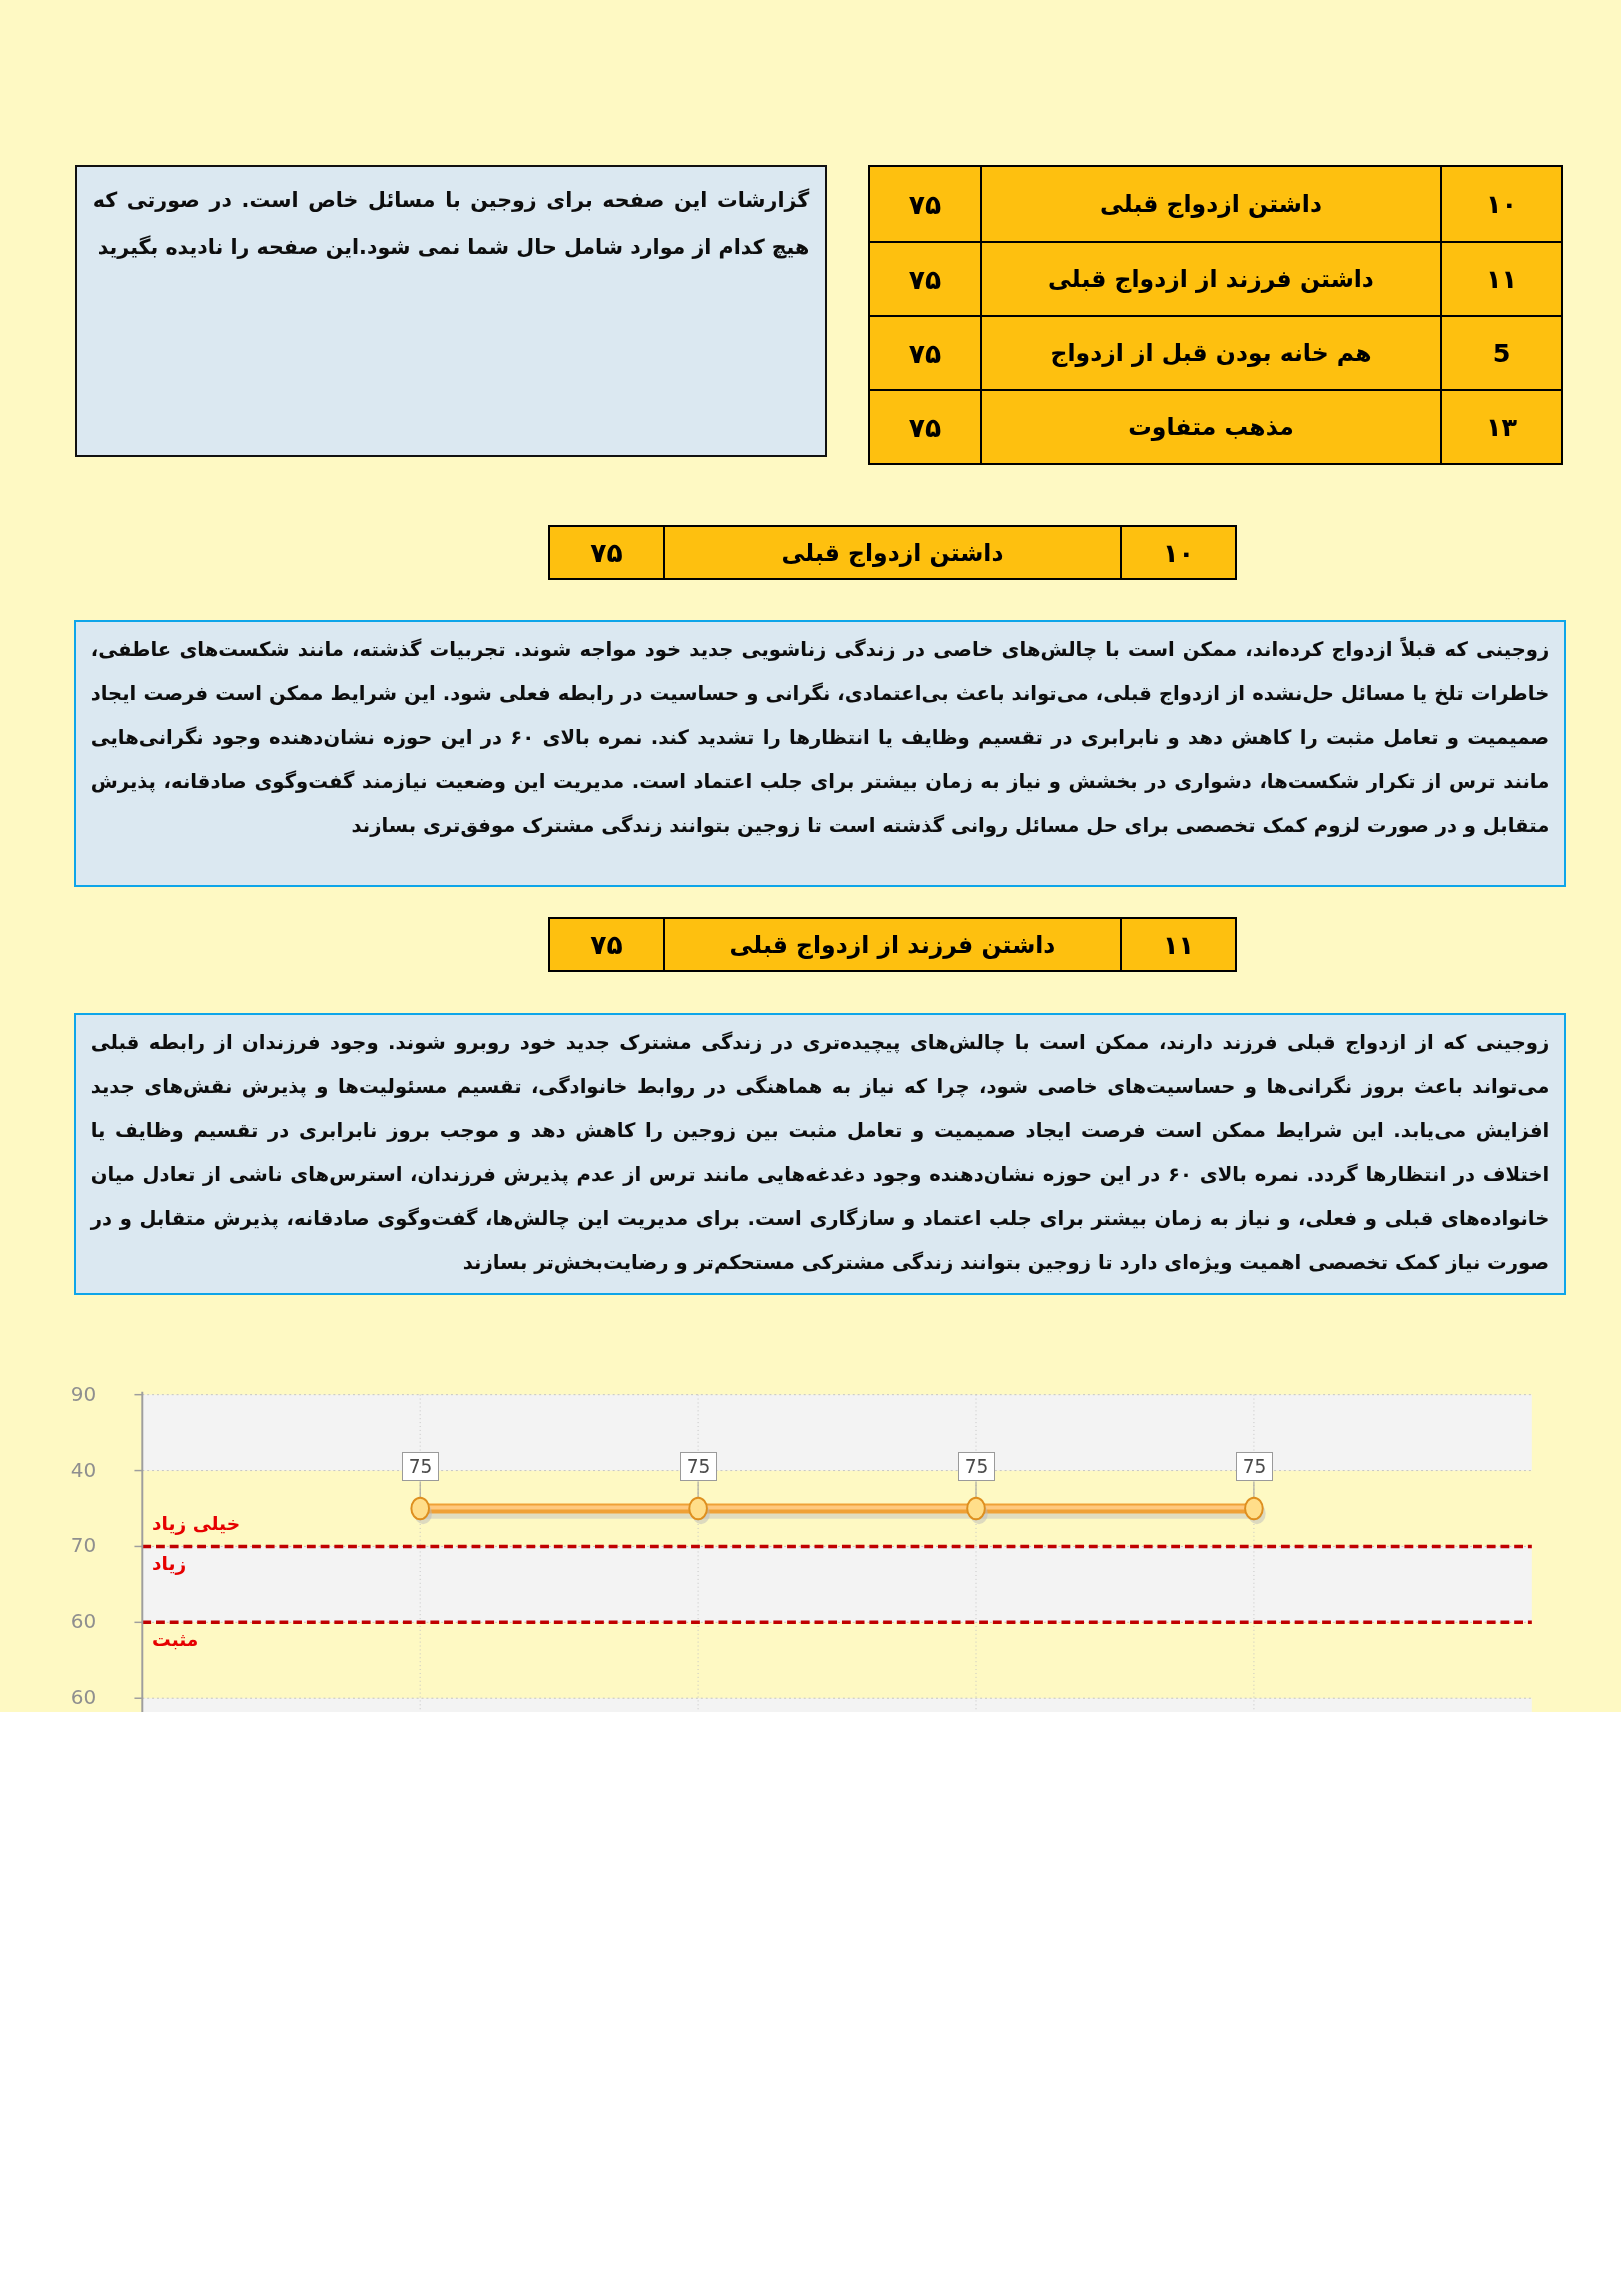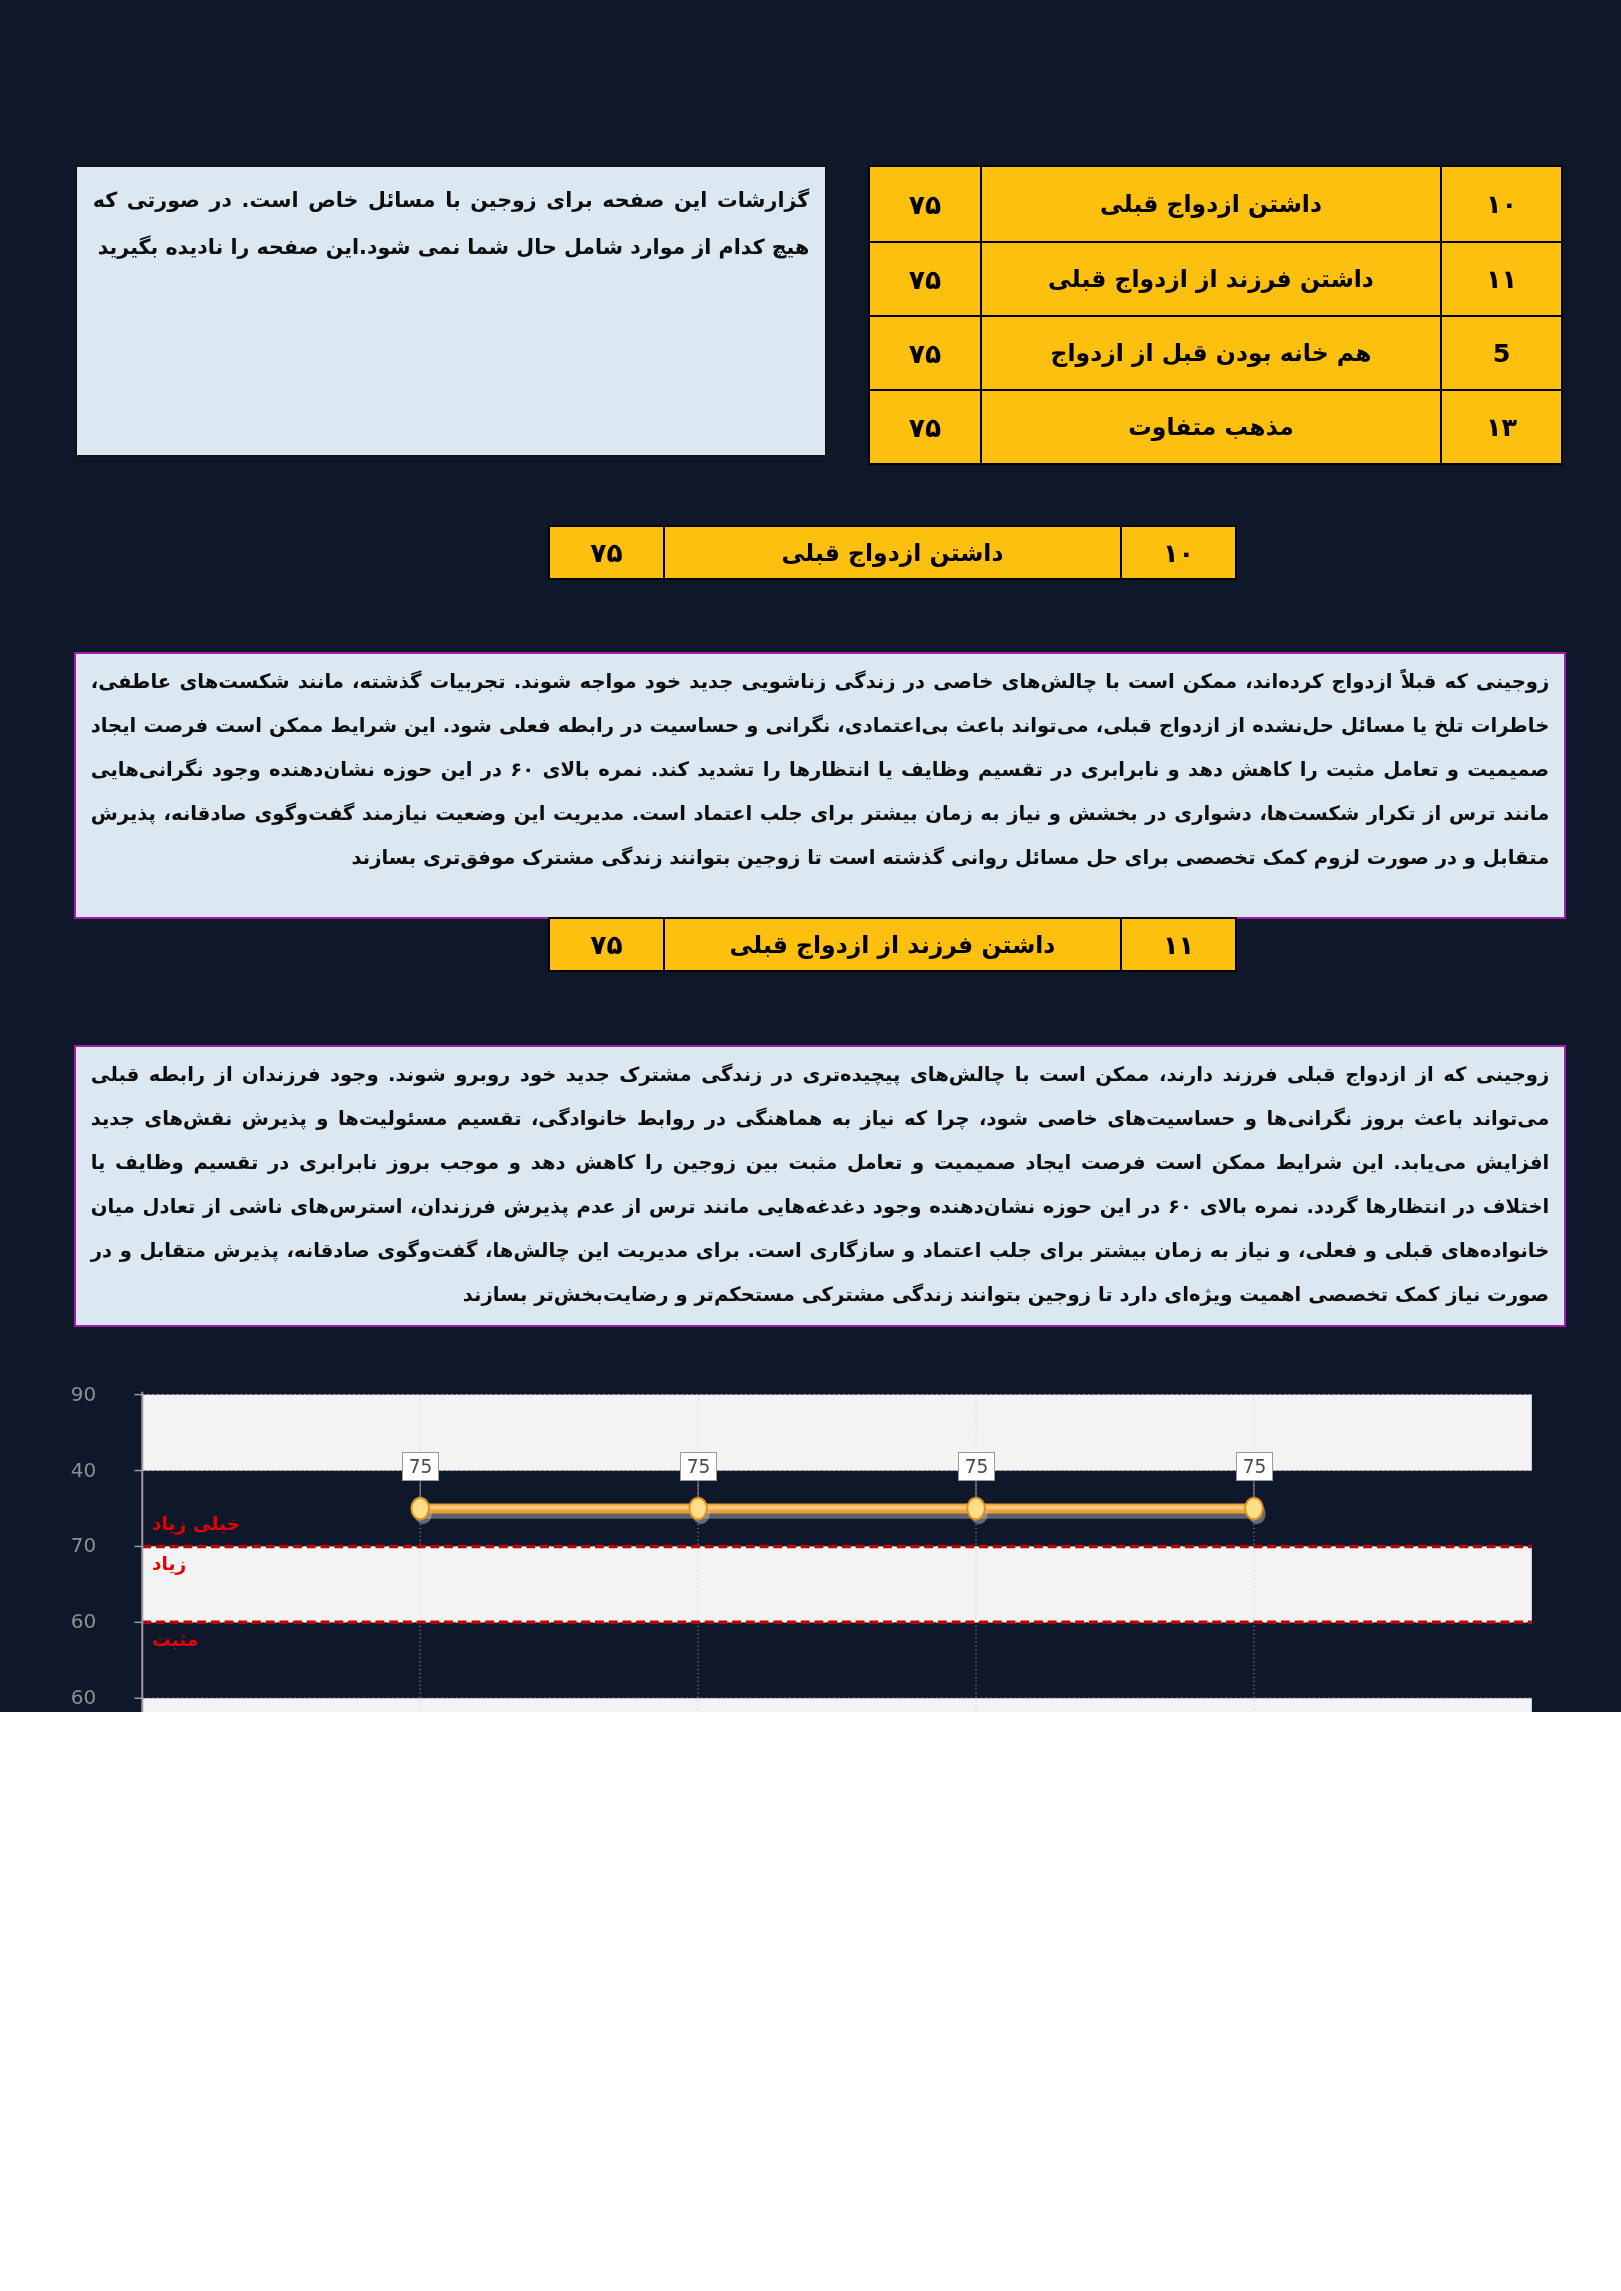--- a/index.html
+++ b/index.html
@@ -1,17 +1,17 @@
 <!DOCTYPE html>
 <html lang="fa"><head>
 <meta charset="utf-8">
 <style>
   * { margin:0; padding:0; box-sizing:border-box; }
   body { background:#fff; font-family:"DejaVu Sans", sans-serif; }
-  .page { position:relative; width:1621px; height:1712px; background:#0f172a; overflow:hidden; }
+  .page { position:relative; width:1621px; height:1712px; background:#fef9c3; overflow:hidden; }
 
   
   .note-box {
     position:absolute; left:75px; top:165px; width:752px; height:292px;
     background:#DBE8F1; border:2px solid #111;
     direction:rtl; text-align:justify;
     font-size:20.6px; font-weight:bold; color:#0d0d0d;
     line-height:2.3; padding:9.8px 15.7px 0 15.7px;
   }
 
@@ -32,24 +32,24 @@
     position:absolute; left:548px; width:689px; height:55px;
     border:2.9px solid #000; background:#FEC00F; display:flex;
   }
   .sh-score { width:115px; border-right:2.9px solid #000; font-size:26.5px; font-weight:bold; }
   .sh-label { flex:1; border-right:2.9px solid #000; font-size:23.5px; font-weight:bold; direction:rtl; }
   .sh-no    { width:113px; font-size:25.5px; font-weight:bold; }
 
   
   .para-box {
     position:absolute; left:74px; width:1492px;
-    background:#DBE8F1; border:2px solid #a21caf;
+    background:#DBE8F1; border:2px solid #0ea5e9;
     direction:rtl; text-align:justify;
     font-size:19.6px; font-weight:bold; color:#0d0d0d;
-    line-height:44px; padding:5.9px 14.7px; overflow:hidden;margin-top:32px;
+    line-height:44px; padding:5.9px 14.7px; overflow:hidden;
   }
 
   
   .chart { position:absolute; left:59px; top:1362px; width:1562px; height:863px; }
   .chart svg { position:absolute; left:0; top:0; }
   .ytick {
     position:absolute; font-size:20px; color:#8f8f8f; width:59px;
   }
   .zone-label {
     position:absolute; font-size:18.6px; font-weight:bold; color:#E60000;

